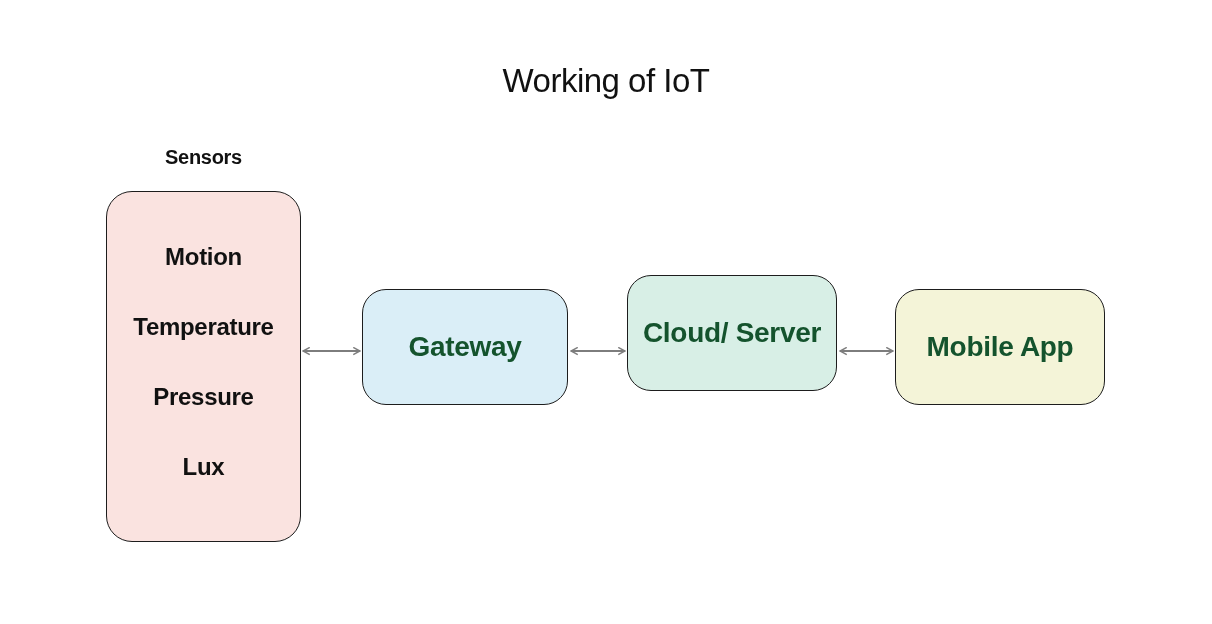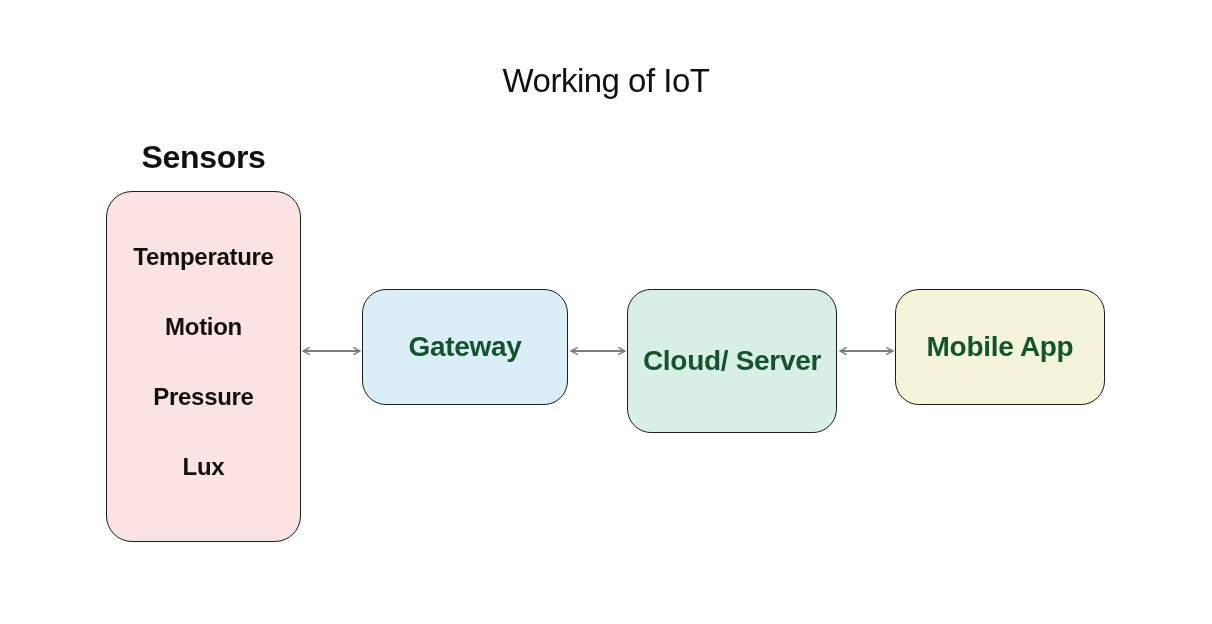--- a/index.html
+++ b/index.html
@@ -30,21 +30,21 @@
     font-weight: 400;
     letter-spacing: -0.5px;
     color: #111111;
   }
   .group-label {
     position: absolute;
     left: 106px;
     top: 140px;
     width: 195px;
     text-align: center;
-    font-size: 32px;
+    font-size: 20px;
     line-height: 34px;
     font-weight: 700;
     letter-spacing: -0.3px;
     color: #111111;
   }
   .node {
     position: absolute;
     border: 1.5px solid var(--border-color);
     display: flex;
     align-items: center;
@@ -73,21 +73,21 @@
   }
   .sensor-item {
     font-size: 24px;
     line-height: 28px;
     font-weight: 700;
     letter-spacing: -0.3px;
     text-align: center;
     color: #111111;
   }
   .gateway-box { left: 362px; top: 289px; width: 206px; height: 116px; border-radius: 24px; }
-  .cloud-box   { left: 627px; top: 289px; width: 210px; height: 144px; border-radius: 24px; }
+  .cloud-box   { left: 627px; top: 275px; width: 210px; height: 116px; border-radius: 24px; }
   .mobile-box  { left: 895px; top: 289px; width: 210px; height: 116px; border-radius: 24px; text-align: center; }
   .arrows {
     position: absolute;
     left: 0; top: 0;
     width: 1212px;
     height: 624px;
     pointer-events: none;
   }
   .arrow-line {
     stroke: var(--arrow-color);
@@ -99,22 +99,22 @@
 <body style="background-color: rgb(255, 255, 255);">
 
 <div class="canvas">
 
   <div class="title">Working of IoT</div>
 
   <div class="group-label">Sensors</div>
 
   <div class="node sensors-box" style="background-color: rgb(250, 227, 224);">
     <div class="sensor-items">
+      <div class="sensor-item">Motion</div>
       <div class="sensor-item">Temperature</div>
-      <div class="sensor-item">Motion</div>
       <div class="sensor-item">Pressure</div>
       <div class="sensor-item">Lux</div>
     </div>
   </div>
 
   <div class="node gateway-box" style="background-color: rgb(218, 238, 247);">
     <span class="node-label">Gateway</span>
   </div>
 
   <div class="node cloud-box" style="background-color: rgb(216, 239, 230);">

